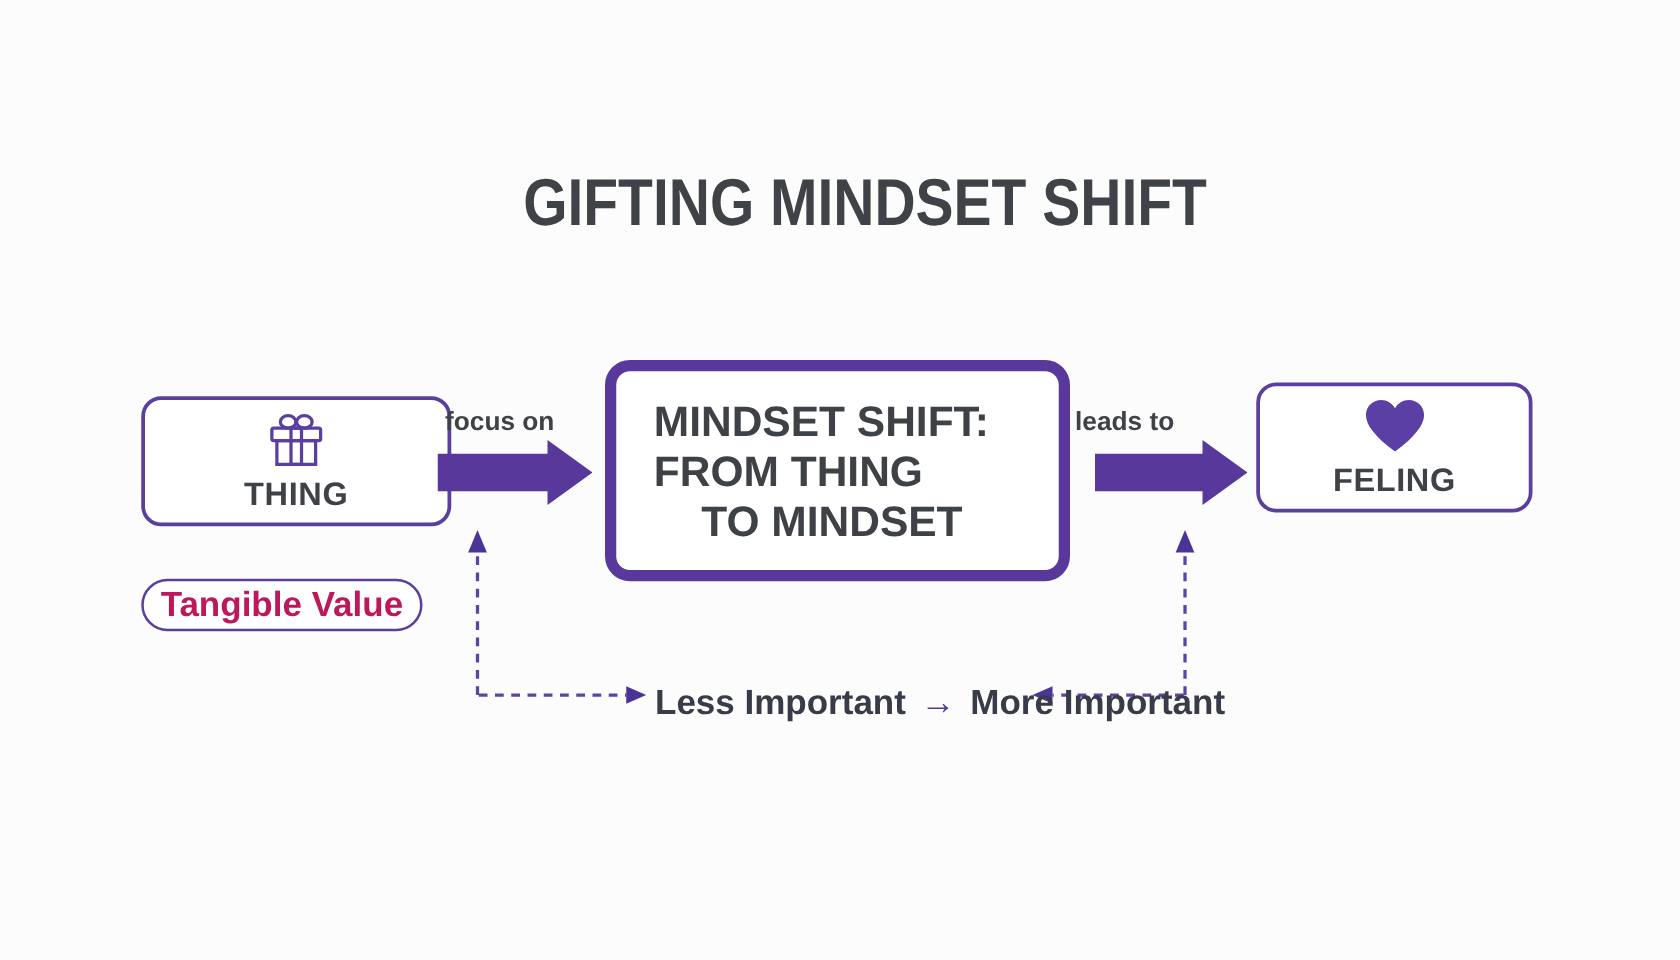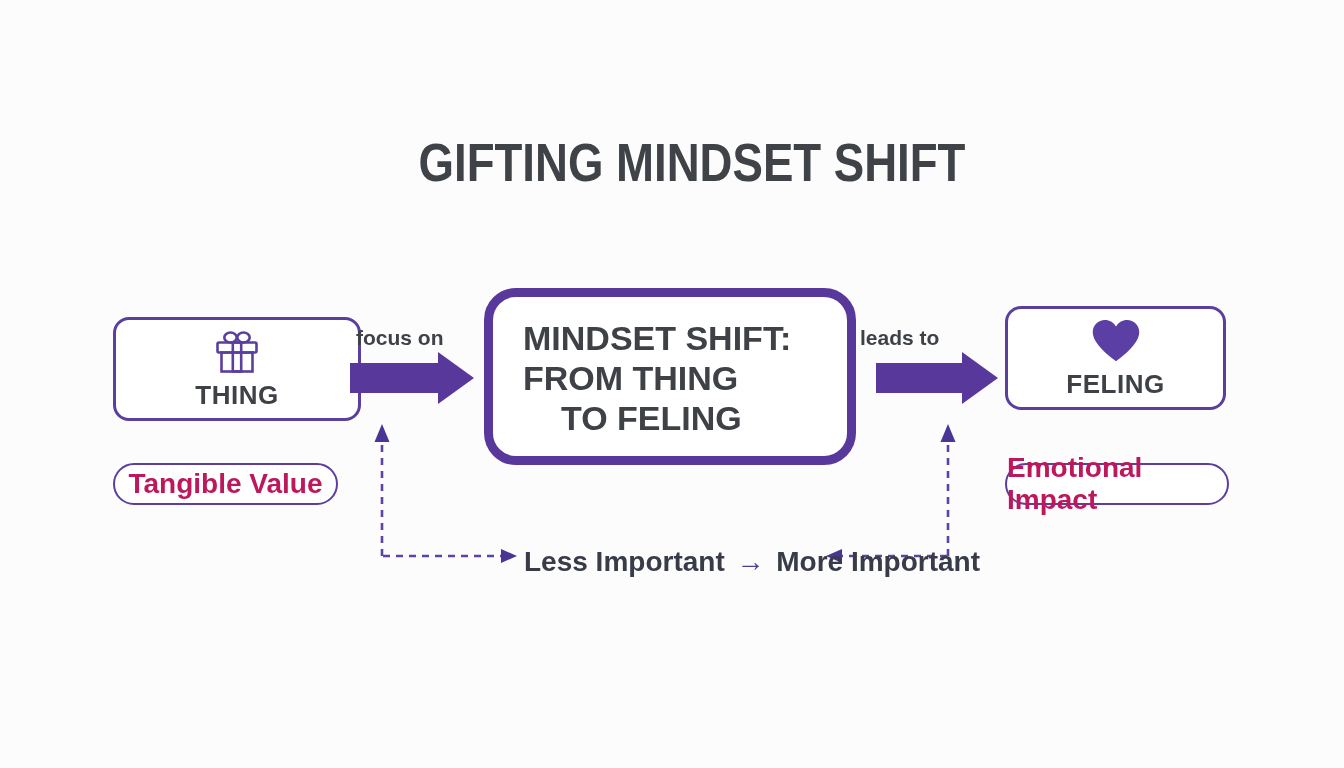--- a/index.html
+++ b/index.html
@@ -21,21 +21,21 @@
     display:flex;flex-direction:column;align-items:center;justify-content:center;
     gap:6px;
   }
   .node-left {left:113px;top:317px;width:248px;height:104px;}
   .node-right{left:1005px;top:306px;width:221px;height:104px;}
   .node-label{font-size:26px;font-weight:700;color:#3e4247;letter-spacing:0.5px;line-height:1;}
   .node .icon{display:block;height:46px;}
   
   .center-box{
     position:absolute;left:484px;top:288px;width:372px;height:177px;
-    background:#ffffff;border:9px solid #58399b;border-radius:32px;
+    background:#ffffff;border:9px solid #58399b;border-radius:20px;
     box-sizing:border-box;padding:21px 0 0 30px;
   }
   .center-line{
     font-size:34px;font-weight:700;color:#3e4247;line-height:40px;
     white-space:nowrap;letter-spacing:0px;
   }
   .center-line.indent{margin-left:38px;}
   
   .arrow-label{
     position:absolute;font-size:21px;font-weight:700;color:#3e4247;
@@ -85,42 +85,39 @@
   </div>
 
   <div class="arrow-label a1">focus on</div>
   <svg class="solid-arrow a1" width="124" height="52" viewBox="0 0 124 52">
     <polygon points="0,11 88,11 88,0 124,26 88,52 88,41 0,41" fill="#58399b"></polygon>
   </svg>
 
   <div class="center-box">
     <div class="center-line">MINDSET SHIFT:</div>
     <div class="center-line">FROM THING</div>
-    <div class="center-line indent">TO FELING</div>
+    <div class="center-line indent">TO MINDSET</div>
   </div>
 
   <div class="arrow-label a2">leads to</div>
   <svg class="solid-arrow a2" width="122" height="52" viewBox="0 0 122 52">
     <polygon points="0,11 86,11 86,0 122,26 86,52 86,41 0,41" fill="#58399b"></polygon>
   </svg>
 
   <div class="node node-right">
     <span class="icon">
       <svg width="48" height="44" viewBox="0 0 32 29">
         <path d="M16 28 C 5.5 20.2 0.5 13.8 0.5 8.6 C 0.5 3.9 4.2 0.5 8.6 0.5 C 11.7 0.5 14.5 2.2 16 4.9 C 17.5 2.2 20.3 0.5 23.4 0.5 C 27.8 0.5 31.5 3.9 31.5 8.6 C 31.5 13.8 26.5 20.2 16 28 Z" fill="#5b3fa4"></path>
       </svg>
     </span>
     <span class="node-label">FELING</span>
   </div>
 
   <div class="pill pill-left">
     <span>Tangible Value</span>
-  </div>
-  <div class="pill pill-right">
-    <span>Emotional Impact</span>
   </div>
 
   <svg class="dashed-overlay" width="1344" height="768" viewBox="0 0 1344 768">
 
     <line x1="382" y1="556" x2="382" y2="442" stroke="#5d43a5" stroke-width="2.6" stroke-dasharray="7 6"></line>
     <polygon points="382,424 374.5,442 389.5,442" fill="#4a3596"></polygon>
 
     <line x1="948" y1="556" x2="948" y2="442" stroke="#5d43a5" stroke-width="2.6" stroke-dasharray="7 6"></line>
     <polygon points="948,424 940.5,442 955.5,442" fill="#4a3596"></polygon>
 

